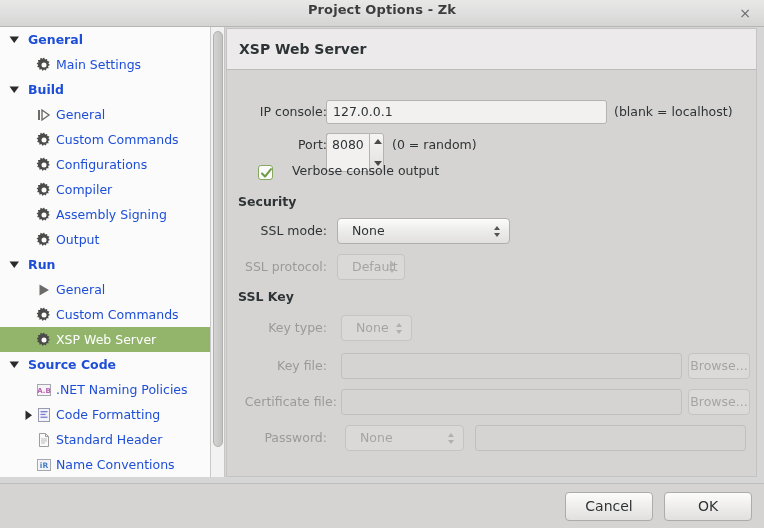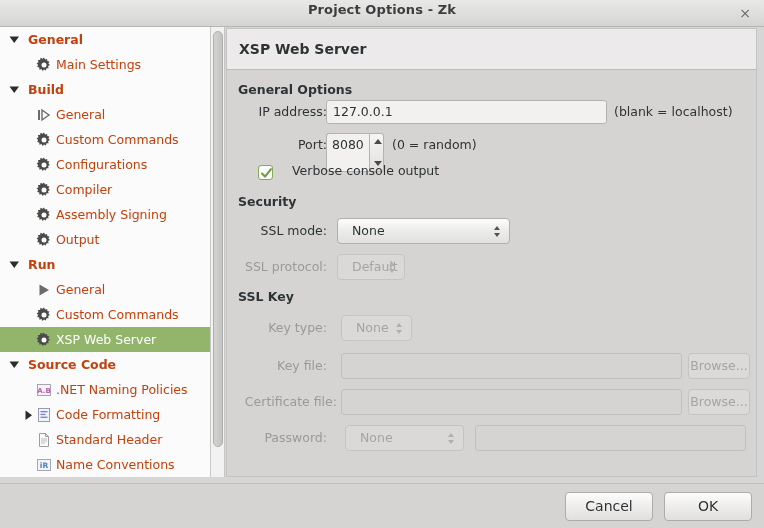--- a/index.html
+++ b/index.html
@@ -92,21 +92,21 @@
   }
   .expander svg { position: absolute; left: 0; top: 8px; }
   .tree-icon {
     position: absolute;
     width: 16px; height: 16px;
     top: 4px;
   }
   .tree-label {
     position: absolute;
     top: 0;
-    color: #c2410c;
+    color: #1d4ed8;
     font-size: 12.5px;
   }
   
   .lvl0 .expander { left: 9px; }
   .lvl0 .tree-label { left: 28px; }
   .lvl1 .expander { left: 24px; }
   .lvl1 .tree-icon { left: 36px; }
   .lvl1 .tree-label { left: 56px; }
 
   
@@ -498,23 +498,22 @@
   </div>
 
   <div class="panel">
 
     <div class="panel-header">
       <div class="panel-header-title">XSP Web Server</div>
     </div>
 
     <div class="panel-body">
 
-      <div class="section-title" style="left:11px; top:12px;">General Options</div>
-
-      <div class="field-label" style="left:10px; top:34px; width:90px;">IP address:</div>
+
+      <div class="field-label" style="left:10px; top:34px; width:90px;">IP console:</div>
       <div class="entry" style="left:99px; top:30px; width:281px; height:24px;">127.0.0.1</div>
       <div class="hint" style="left:387px; top:34px;">(blank = localhost)</div>
 
       <div class="field-label" style="left:10px; top:67px; width:90px;">Port:</div>
       <div class="spin" style="left:99px; top:63px; width:58px;">
         <div class="spin-entry">8080</div>
         <div class="spin-btns">
           <div class="up"></div>
           <div class="dn"></div>
         </div>

